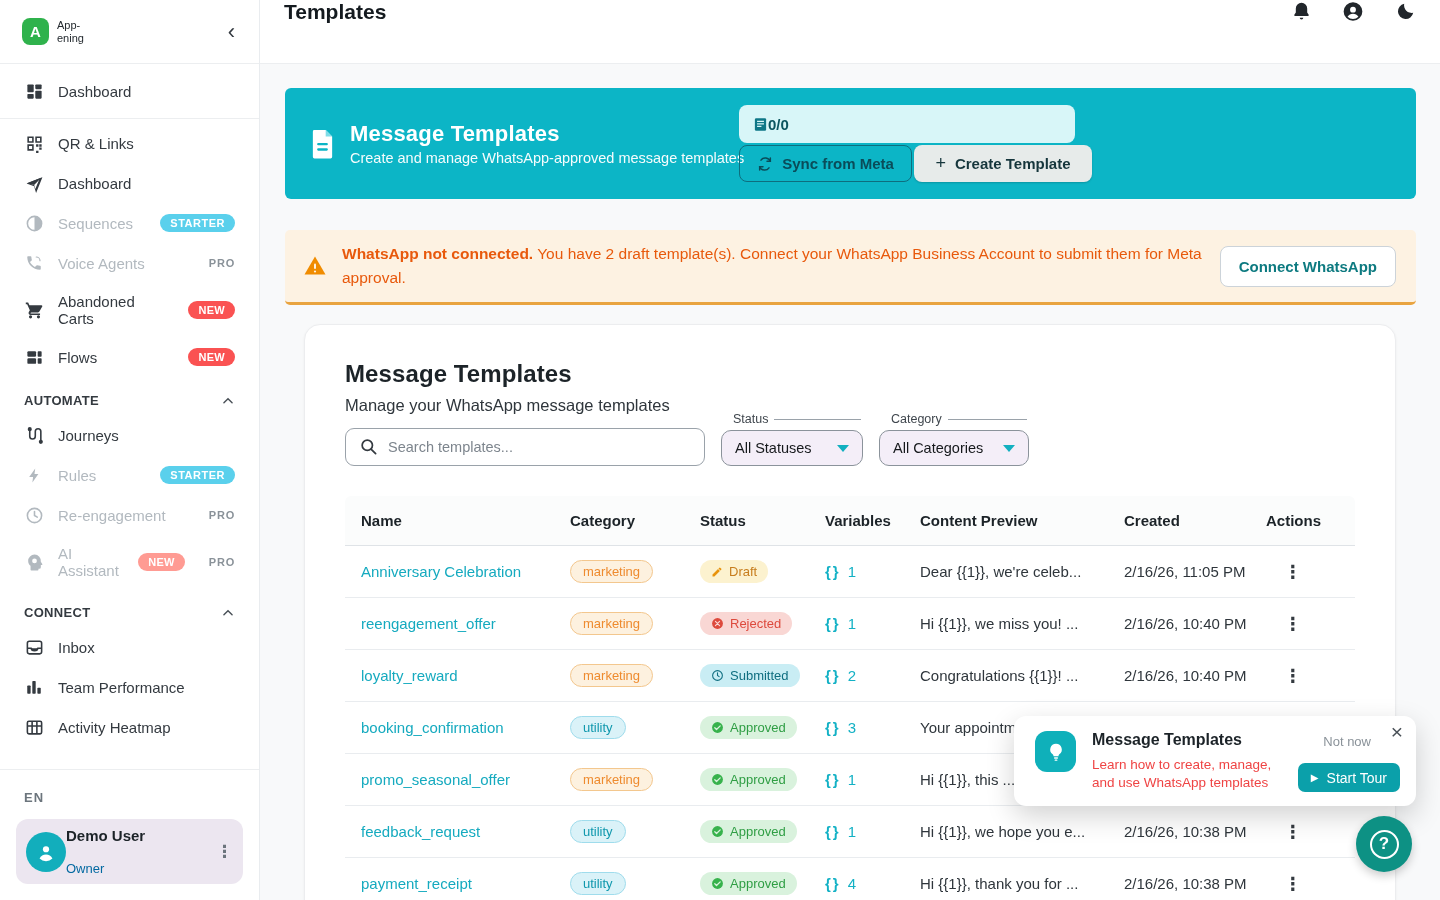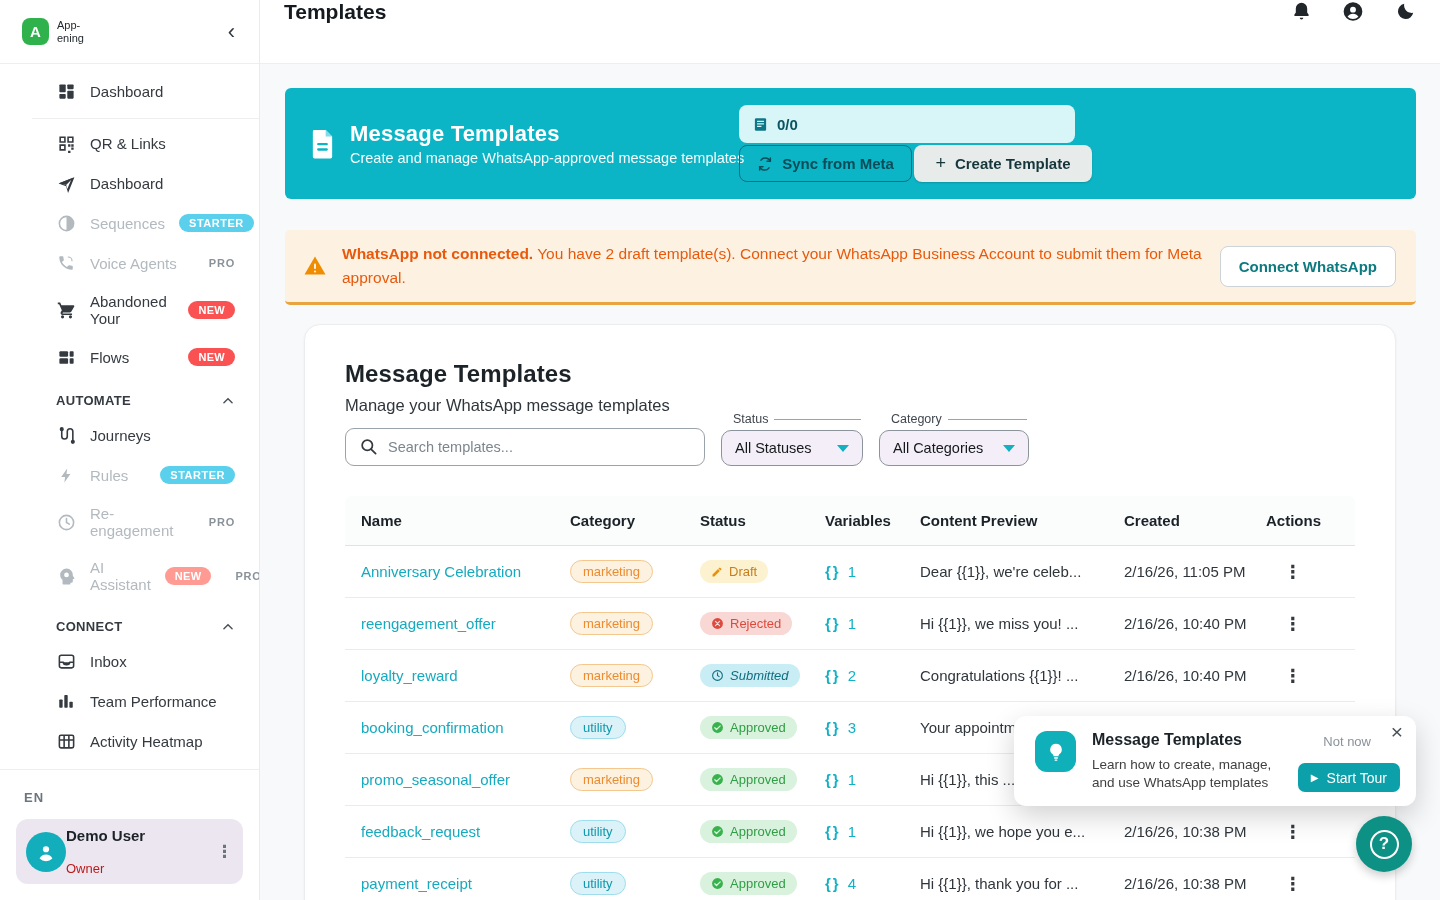--- a/index.html
+++ b/index.html
@@ -6,57 +6,57 @@
   html,body { width:1440px; height:900px; }
   body { font-family:"Liberation Sans","DejaVu Sans",sans-serif; background:#f8f9fa; color:#212529; overflow:hidden; }
   .page { position:relative; width:1440px; height:900px; overflow:hidden; background:#f8f9fa; }
 
   
   .sidebar { position:absolute; left:0; top:0; width:260px; height:900px; background:#ffffff; border-right:1px solid #e9ecef; display:flex; flex-direction:column; z-index:20; }
   .logo-row { height:64px; flex:0 0 64px; display:flex; align-items:center; padding:0 20px 0 22px; border-bottom:1px solid #eceef0; }
   .logo-mark { width:27px; height:27px; border-radius:8px; background:#2fb24c; color:#fff; font-weight:bold; font-size:15px; display:flex; align-items:center; justify-content:center; }
   .logo-text { margin-left:8px; font-size:11px; font-weight:normal; color:#23292e; line-height:1.15; }
   .collapse-btn { margin-left:auto; font-size:22px; color:#343a40; cursor:pointer; line-height:1; padding:0 4px; }
-  .nav { flex:1 1 auto; overflow:hidden; padding-top:4px;margin-left:32px; }
+  .nav { flex:1 1 auto; overflow:hidden; padding-top:4px; }
   .nav-item { display:flex; align-items:center; gap:14px; padding:10px 24px; font-size:15px; color:#343a40; cursor:pointer; }
   .nav-item .nicon { width:20px; height:20px; flex:0 0 20px; display:flex; align-items:center; justify-content:center; color:#343a40; }
   .nav-item.dash { padding:13px 24px; }
   .nav-item.disabled, .nav-item.disabled .nicon { color:#b2b9bf; }
   .nav-divider { border-bottom:1px solid #eceef0; margin:4px 0; }
   .sec-head { display:flex; align-items:center; justify-content:space-between; padding:16px 24px 7px 24px; font-size:13px; font-weight:bold; color:#343a40; letter-spacing:.3px; }
   .sec-head .chev { color:#495057; }
   .badge-new { margin-left:auto; background:#fa5252; color:#fff; font-size:11px; font-weight:bold; padding:3px 10px; border-radius:10px; letter-spacing:.3px; }
   .badge-new.soft { background:#ff9b93; }
   .badge-starter { margin-left:auto; background:#5ad0ec; color:#fff; font-size:11px; font-weight:bold; padding:3px 10px; border-radius:10px; letter-spacing:.5px; }
   .tag-pro { margin-left:auto; color:#8a9299; font-size:11px; font-weight:bold; letter-spacing:.8px; }
   .badge-starter + .tag-pro, .badge-new + .tag-pro { margin-left:10px; }
   .nav-item .badge-new.with-pro { margin-left:auto; }
   .side-bottom { flex:0 0 auto; border-top:1px solid #eceef0; padding:20px 16px 16px 16px; }
   .lang { font-size:13px; font-weight:bold; color:#6c757d; letter-spacing:1px; padding-left:8px; }
   .user-card { margin-top:14px; background:#ece6f0; border-radius:12px; padding:8px 10px; display:flex; align-items:center; cursor:pointer; }
   .avatar { width:40px; height:40px; border-radius:50%; background:#12aebc; color:#fff; display:flex; align-items:center; justify-content:center; }
   .user-name { font-size:15px; font-weight:bold; color:#1c2328; }
-  .user-role { font-size:13px; color:#b91c1c; margin-top:17px; }
+  .user-role { font-size:13px; color:#0369a1; margin-top:17px; }
   .kebab { margin-left:auto; color:#6c757d; font-size:17px; font-weight:bold; letter-spacing:0; cursor:pointer; line-height:1; }
 
   
   .main { position:absolute; left:260px; top:0; width:1180px; height:900px; }
   .topbar { height:64px; background:#fff; border-bottom:1px solid #eceef0; display:flex; align-items:flex-start; padding:0 24px; }
   .topbar h1 { font-size:21px; font-weight:bold; color:#141a1f; }
   .top-icons { margin-left:auto; display:flex; align-items:center; gap:30px; }
   .top-icons .ticon { width:22px; height:22px; color:#21262b; cursor:pointer; display:flex; align-items:center; justify-content:center; }
 
   
   .content { position:relative; padding:24px 24px 0 25px; }
   .hero { position:relative; height:111px; border-radius:6px; background:#0cb5c6; }
   .hero-left { position:absolute; left:24px; top:0; bottom:0; display:flex; align-items:center; gap:14px; color:#fff; }
   .hero-title { font-size:22px; font-weight:bold; letter-spacing:.2px; }
   .hero-sub { font-size:14.5px; margin-top:3px; color:rgba(255,255,255,.96); }
   .hero-controls { position:absolute; left:454px; top:17px; width:353px; }
-  .counter-pill { width:336px; height:38px; background:#d8f6f8; border-radius:8px; display:flex; align-items:center; gap:9px; padding:0 14px; color:#0b5560; font-size:15px; font-weight:bold; }
+  .counter-pill { width:336px; height:38px; background:#d8f6f8; border-radius:8px; display:flex; align-items:center; padding:0 14px; color:#0b5560; font-size:15px; font-weight:bold; }
   .counter-pill .cicon { color:#0e7787; display:flex; }
   .hero-btn-row { display:flex; gap:2px; margin-top:2px; }
   .btn-sync { width:174px; height:37px; border:1px solid #0e6e7e; border-radius:8px; background:transparent; color:#0a4c59; font-size:15px; font-weight:bold; display:flex; align-items:center; justify-content:center; gap:9px; cursor:pointer; font-family:inherit; }
   .btn-create { width:179px; height:37px; border:none; border-radius:8px; background:#e7ebea; color:#16363c; font-size:15px; font-weight:bold; display:flex; align-items:center; justify-content:center; gap:9px; cursor:pointer; box-shadow:0 1px 2px rgba(0,0,0,.18); font-family:inherit; }
   .btn-create .plus { font-size:18px; font-weight:normal; }
 
   
   .warn { margin-top:31px; min-height:73px; background:#fdf2e2; border-radius:5px; border-bottom:3px solid #e9a440; display:flex; align-items:center; gap:15px; padding:12px 20px 12px 18px; }
   .warn-icon { color:#f08c00; flex:0 0 24px; display:flex; }
   .warn-text { font-size:15.5px; color:#e8590c; line-height:1.55; max-width:880px; }
@@ -88,33 +88,33 @@
   .t-head { background:#fbfcfc; border-bottom:1px solid #dfe3e7; padding:16px 0; font-size:15px; font-weight:bold; color:#1c2328; border-radius:6px 6px 0 0; }
   .t-head > div:first-child, .t-row > div:first-child { padding-left:16px; }
   .t-row { height:52px; border-bottom:1px solid #e9ecef; font-size:15px; color:#2f363c; }
   .tname { color:#15aabf; cursor:pointer; }
   .cat-badge { display:inline-block; font-size:13px; padding:3px 12px; border-radius:12px; }
   .cat-marketing { background:#fdf1df; border:1px solid #f3c78e; color:#ee8b2f; }
   .cat-utility { background:#daf2f8; border:1px solid #9fdcec; color:#1098ad; }
   .st-badge { display:inline-flex; align-items:center; gap:6px; font-size:13px; padding:4px 11px; border-radius:12px; }
   .st-draft { background:#fcf2cf; color:#c77d1d; }
   .st-rejected { background:#f9d7d4; color:#dd4a3d; }
-  .st-submitted { background:#c9edf4; color:#0f6e80;font-style:italic; }
+  .st-submitted { background:#c9edf4; color:#0f6e80; }
   .st-approved { background:#d9f2dd; color:#2f9e44; }
   .st-badge .sic { display:flex; }
   .vars { color:#13b1c5; font-size:15px; display:flex; align-items:center; gap:7px; }
   .vars .braces { font-weight:bold; letter-spacing:2px; }
   .t-actions { padding-left:18px; }
   .row-kebab { color:#343a40; font-size:18px; font-weight:bold; cursor:pointer; line-height:1; }
 
   
   .popup { position:absolute; left:1014px; top:716px; width:402px; height:90px; background:#fff; border-radius:12px; box-shadow:0 10px 28px rgba(0,0,0,.18); z-index:40; }
   .pop-ico { position:absolute; left:21px; top:15px; width:41px; height:41px; border-radius:12px; background:#0fb0ba; color:#fff; display:flex; align-items:center; justify-content:center; }
   .pop-title { position:absolute; left:78px; top:15px; font-size:16px; font-weight:bold; color:#1c2328; }
-  .pop-body { position:absolute; left:78px; top:40px; width:196px; font-size:13.5px; color:#404040; line-height:1.35; }
+  .pop-body { position:absolute; left:78px; top:40px; width:196px; font-size:13.5px; color:#ef4444; line-height:1.35; }
   .pop-notnow { position:absolute; right:45px; top:18px; font-size:13px; color:#8a9299; cursor:pointer; }
   .pop-close { position:absolute; right:13px; top:5px; font-size:21px; color:#495057; cursor:pointer; line-height:1; }
   .pop-cta { position:absolute; right:16px; top:47px; height:29px; background:#0ba0aa; border:none; border-radius:7px; color:#fff; font-size:14px; display:flex; align-items:center; gap:8px; padding:0 13px; cursor:pointer; font-family:inherit; }
   .pop-cta .play { font-size:10px; }
 
   
   .fab { position:absolute; left:1356px; top:816px; width:56px; height:56px; border-radius:50%; background:#0d9184; box-shadow:0 4px 10px rgba(0,0,0,.2); display:flex; align-items:center; justify-content:center; cursor:pointer; z-index:45; }
   .fab-q { width:29px; height:29px; border:2.5px solid #fff; border-radius:50%; color:#fff; font-size:17px; font-weight:bold; display:flex; align-items:center; justify-content:center; }
 
   svg { display:block; }
@@ -186,21 +186,21 @@
           </span>
         <span>Voice Agents</span>
         <span class="tag-pro">PRO</span>
       </div>
       <div class="nav-item">
         <span class="nicon">
             <svg width="19" height="19" viewBox="0 0 24 24" fill="currentColor">
               <path d="M7 18a2 2 0 1 0 0 4 2 2 0 0 0 0-4zm10 0a2 2 0 1 0 0 4 2 2 0 0 0 0-4zM7.2 14.8L7.1 15a.5.5 0 0 0 .5.7H19v2H7a2.5 2.5 0 0 1-2.2-3.7l1.3-2.4L2.7 4H1V2h3l1.6 3.4h15.3a1 1 0 0 1 .9 1.5l-3.6 6.5a2 2 0 0 1-1.7 1H8.1l-.9.4z"></path>
             </svg>
           </span>
-        <span>Abandoned Your</span>
+        <span>Abandoned Carts</span>
         <span class="badge-new">NEW</span>
       </div>
       <div class="nav-item">
         <span class="nicon">
             <svg width="19" height="19" viewBox="0 0 24 24" fill="currentColor">
               <rect x="3" y="4" width="11" height="7" rx="1.5"></rect>
               <rect x="16" y="4" width="5" height="7" rx="1"></rect>
               <rect x="3" y="13" width="11" height="7" rx="1.5"></rect>
               <rect x="16" y="13" width="5" height="7" rx="1"></rect>
             </svg>

